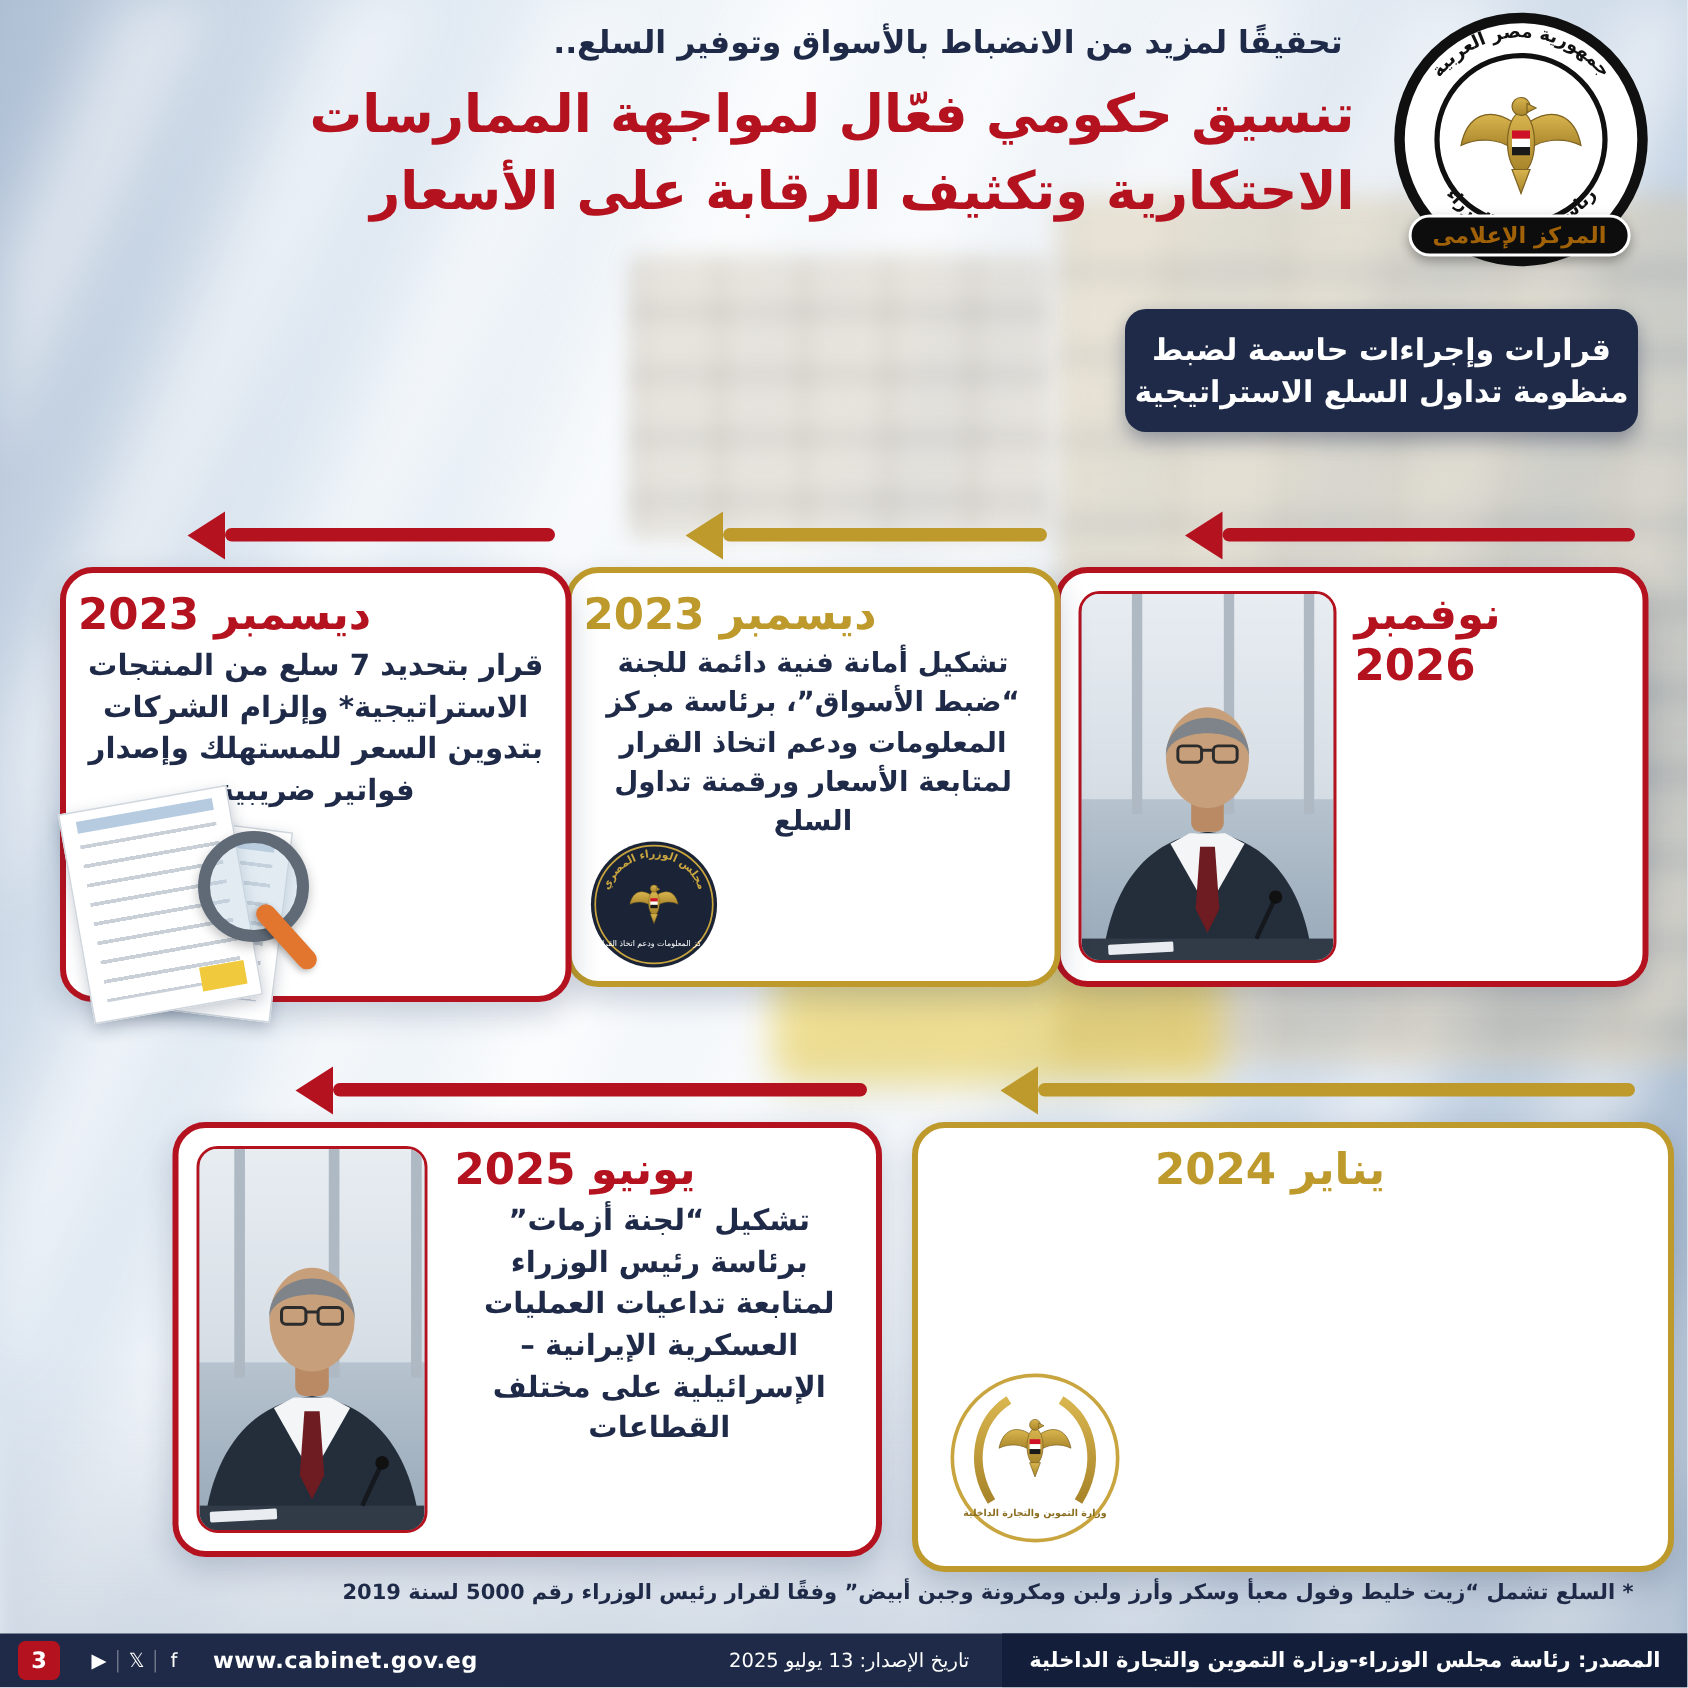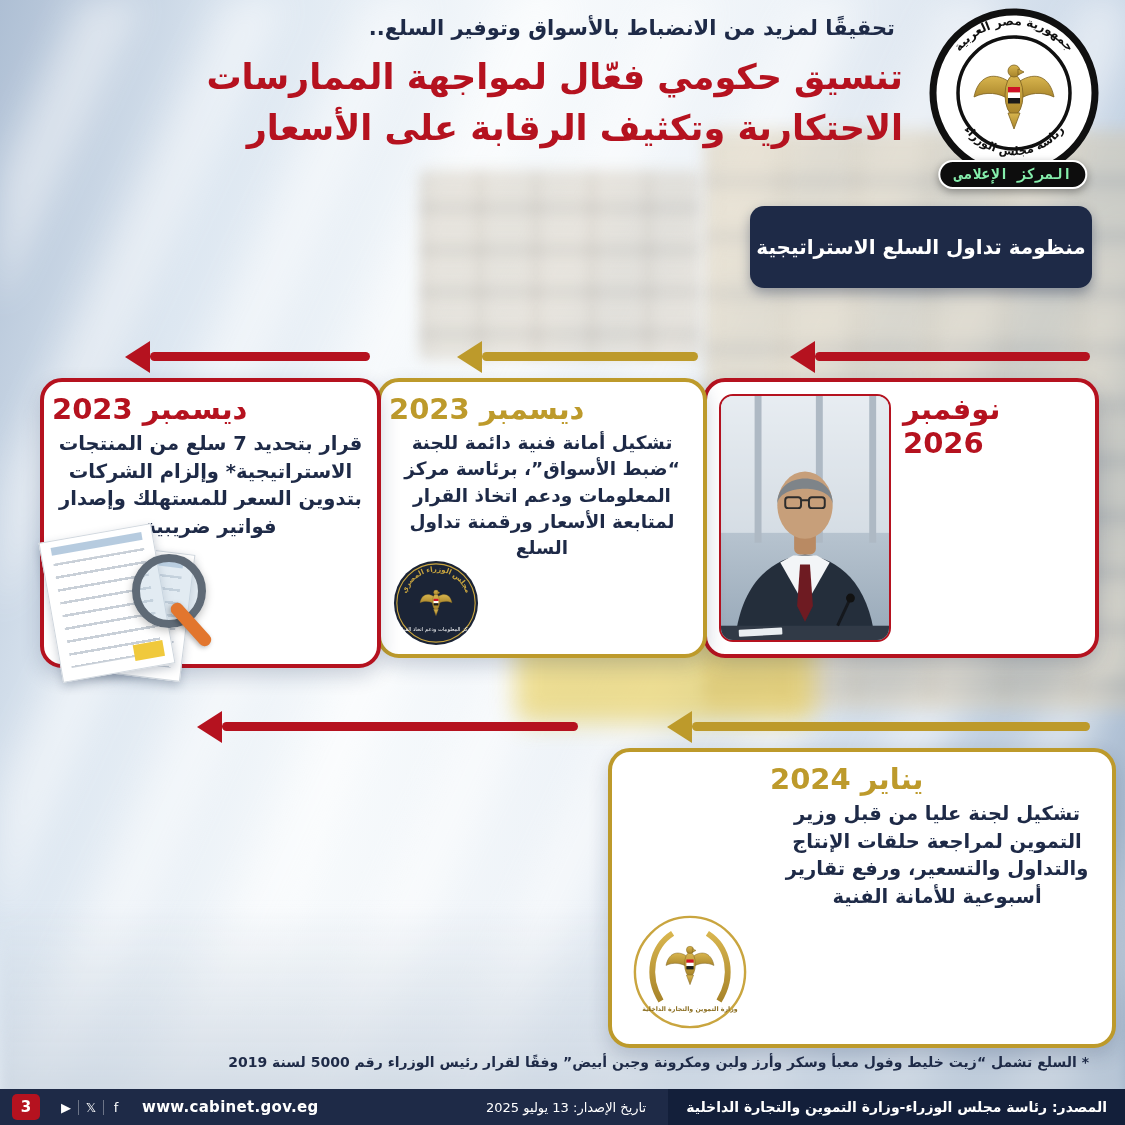--- a/index.html
+++ b/index.html
@@ -51,25 +51,24 @@
     font-size:21px;font-weight:bold;color:#1e2a47;white-space:nowrap;
   }
   .title{
     position:absolute;top:52px;right:222px;width:890px;
     font-size:35px;line-height:1.45;font-weight:bold;color:#b5121f;
     text-align:right;
   }
   .title span{white-space:nowrap;text-align:right;}
   .logo-wrap{position:absolute;top:8px;right:26px;width:172px;height:196px;}
   .logo-ribbon{
-    position:absolute;top:152px;left:50%;transform:translateX(-50%);
-    background:#0d0d0d;color:#86efac;border:2px solid #fff;border-radius:16px;
+    position:absolute;top:135px;left:50%;transform:translateX(-50%);
+    background:#0d0d0d;color:#a16207;border:2px solid #fff;border-radius:16px;
     padding:3px 14px;font-size:15px;font-weight:bold;white-space:nowrap;
     box-shadow:0 3px 8px rgba(0,0,0,.35);
-    font-family:Liberation Mono, monospace;
   }
   .badge{
     position:absolute;top:206px;right:33px;width:342px;height:82px;
     background:#1e2a47;border-radius:14px;color:#fff;
     display:flex;flex-direction:column;justify-content:center;align-items:center;gap:4px;
     font-size:20px;font-weight:bold;box-shadow:0 5px 12px rgba(20,35,70,.35);
   }
   .badge div{white-space:nowrap;}
 
   
@@ -220,20 +219,21 @@
       </text>
       <text font-size="11.5" font-weight="bold" fill="#101010">
         <textPath href="#arcBot" startOffset="50%" text-anchor="middle">رئاسة مجلس الوزراء</textPath>
       </text>
       <use href="#eagle" transform="translate(85,87) scale(1.0)"></use>
     </svg>
     <div class="logo-ribbon">المركز الإعلامى</div>
   </div>
 
   <div class="badge">
+    <div>قرارات وإجراءات حاسمة لضبط</div>
     <div>منظومة تداول السلع الاستراتيجية</div>
   </div>
 
   <div class="arrow red" style="left:815px;width:275px;top:352px;"></div>
   <div class="arrow gold" style="left:482px;width:216px;top:352px;"></div>
   <div class="arrow red" style="left:150px;width:220px;top:352px;"></div>
   <div class="arrow gold" style="left:692px;width:398px;top:722px;"></div>
   <div class="arrow red" style="left:222px;width:356px;top:722px;"></div>
 
   <div class="card red" style="left:703px;top:378px;width:388px;height:272px;">
@@ -278,33 +278,43 @@
           <div class="ybox"></div>
       </div>
       <div class="magnifier"></div>
       <div class="mag-handle"></div>
     </div>
   </div>
 
   <div class="card gold" style="left:608px;top:748px;width:500px;height:292px;">
     <div style="margin-left:150px;">
       <div class="date">يناير 2024</div>
-      <div class="text">تشكيل لجنة عليا من قبل وزير التموين لمراجعة حلقات الإنتاج والتداول والتسعير، ورفع تقارير أسبوعية للأمانة الفنية</div>
     </div>
     <div class="logo-ministry">
       <svg viewBox="0 0 120 120" width="116" height="116">
         <circle cx="60" cy="60" r="57" fill="#ffffff" stroke="#c9a53f" stroke-width="2.5"></circle>
         <path d="M30,90 C14,64 20,34 42,20" stroke="url(#goldGrad)" stroke-width="6" fill="none"></path>
         <path d="M90,90 C106,64 100,34 78,20" stroke="url(#goldGrad)" stroke-width="6" fill="none"></path>
         <use href="#eagle" transform="translate(60,52) scale(0.62)"></use>
         <text x="60" y="100" font-size="6.5" font-weight="bold" fill="#8a6d1f" text-anchor="middle">وزارة التموين والتجارة الداخلية</text>
       </svg>
     </div>
   </div>
 
+  <div class="card red" style="left:115px;top:748px;width:465px;height:282px;">
+    <div class="photo" style="width:150px;">
+      <svg viewBox="0 0 170 250" preserveAspectRatio="xMidYMid slice">
+          <use href="#pm-photo"></use>
+        </svg>
+    </div>
+    <div style="margin-left:176px;">
+      <div class="date">يونيو 2025</div>
+      <div class="text">تشكيل “لجنة أزمات” برئاسة رئيس الوزراء لمتابعة تداعيات العمليات العسكرية الإيرانية – الإسرائيلية على مختلف القطاعات</div>
+    </div>
+  </div>
 
   <div class="footnote">* السلع تشمل “زيت خليط وفول معبأ وسكر وأرز ولبن ومكرونة وجبن أبيض” وفقًا لقرار رئيس الوزراء رقم 5000 لسنة 2019</div>
 
   <div class="footer">
     <div class="source">المصدر: رئاسة مجلس الوزراء-وزارة التموين والتجارة الداخلية</div>
     <div class="issue-date">تاريخ الإصدار: 13 يوليو 2025</div>
     <div class="website">www.cabinet.gov.eg</div>
     <div class="social">
       <span>f</span>
       <span>𝕏</span>

